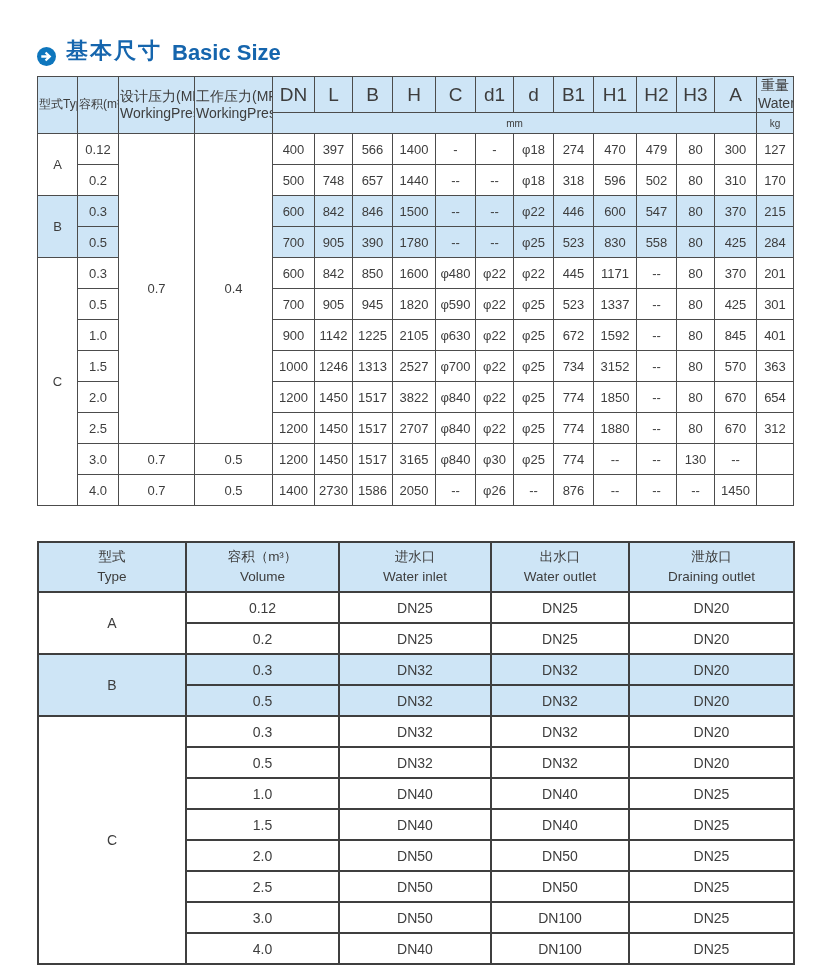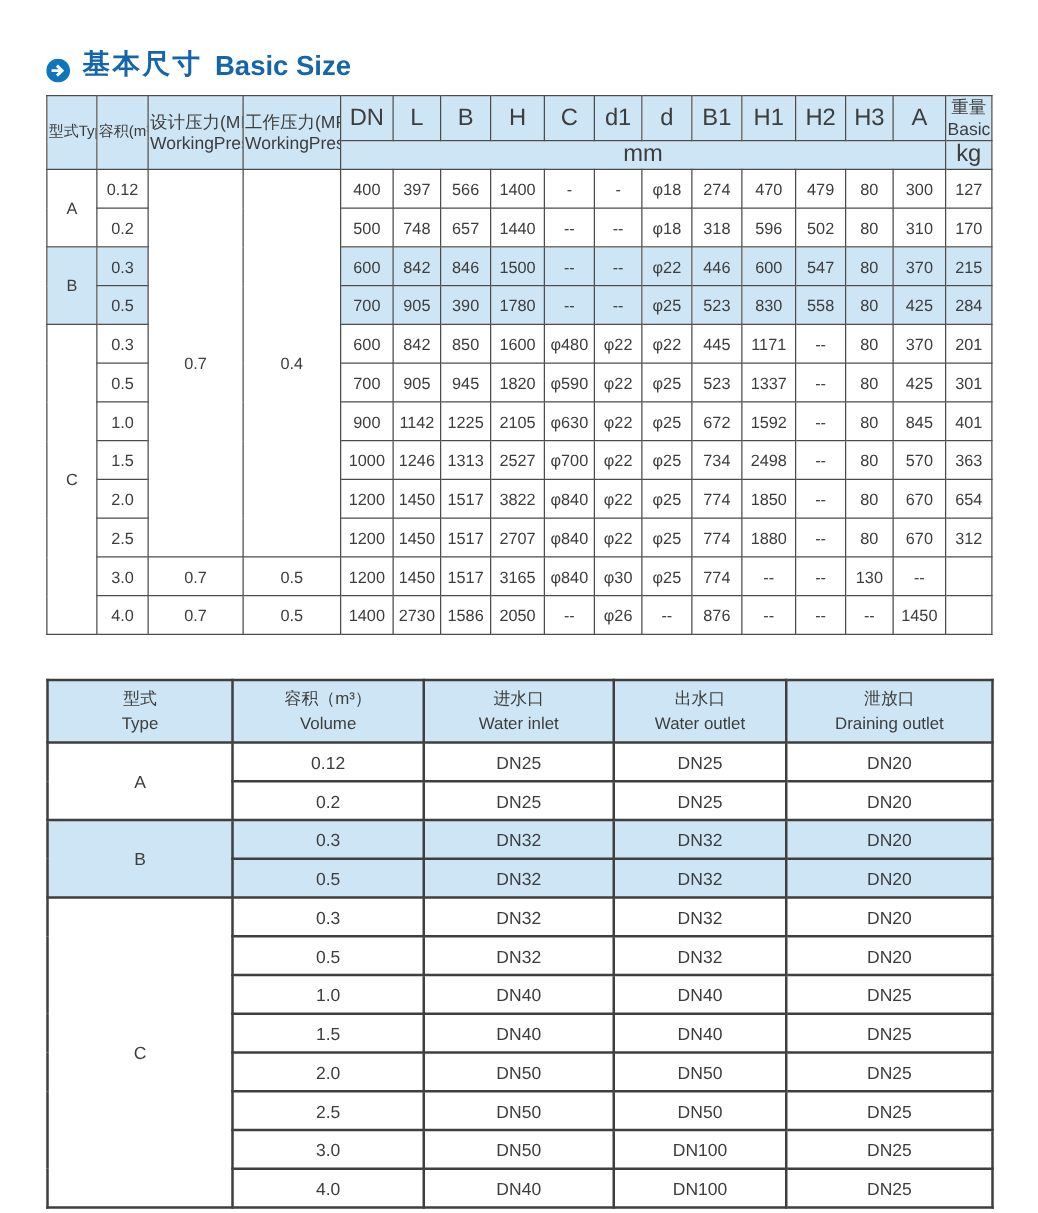--- a/index.html
+++ b/index.html
@@ -44,21 +44,21 @@
   
   .t1{font-size:13px;}
   .t1 th,.t1 td{
     border:1px solid var(--border1);
     padding:0 1px;
     overflow:hidden;
     white-space:nowrap;
   }
   .t1 thead th{background:var(--header_bg);font-weight:normal;}
   .t1 .hrow1 th{height:28px;font-size:19px;}
-  .t1 .hrow2 th{height:21px;font-size:19px;}
+  .t1 .hrow2 th{height:21px;font-size:10px;}
   .t1 th.two{font-size:14px;line-height:1.25;margin-top:12px;}
   .t1 th.two .l1{display:block;}
   .t1 th.two .l2{display:block;}
   .t1 th.typeh{font-size:12px;line-height:1.3;}
   .t1 tbody td{height:31px;}
   tr.hl td{background:var(--highlight_bg);}
   
   .t2{font-size:14px;margin-top:11px;}
   .t2 th,.t2 td{
     border:2px solid var(--border2);
@@ -131,21 +131,21 @@
         <th>C</th>
         <th>d1</th>
         <th>d</th>
         <th>B1</th>
         <th>H1</th>
         <th>H2</th>
         <th>H3</th>
         <th>A</th>
         <th class="two">
           <span class="l1">重量</span>
-            <span class="l2">Basic</span>
+            <span class="l2">Water</span>
         </th>
       </tr>
       <tr class="hrow2">
         <th colspan="12">mm</th>
         <th>kg</th>
       </tr>
     </thead>
     <tbody id="t1-body">
         <tr>
           <td rowspan="2">A</td>
@@ -267,21 +267,21 @@
         <tr>
           <td>1.5</td>
           <td>1000</td>
           <td>1246</td>
           <td>1313</td>
           <td>2527</td>
           <td>φ700</td>
           <td>φ22</td>
           <td>φ25</td>
           <td>734</td>
-          <td>2498</td>
+          <td>3152</td>
           <td>--</td>
           <td>80</td>
           <td>570</td>
           <td>363</td>
         </tr>
         <tr>
           <td>2.0</td>
           <td>1200</td>
           <td>1450</td>
           <td>1517</td>

